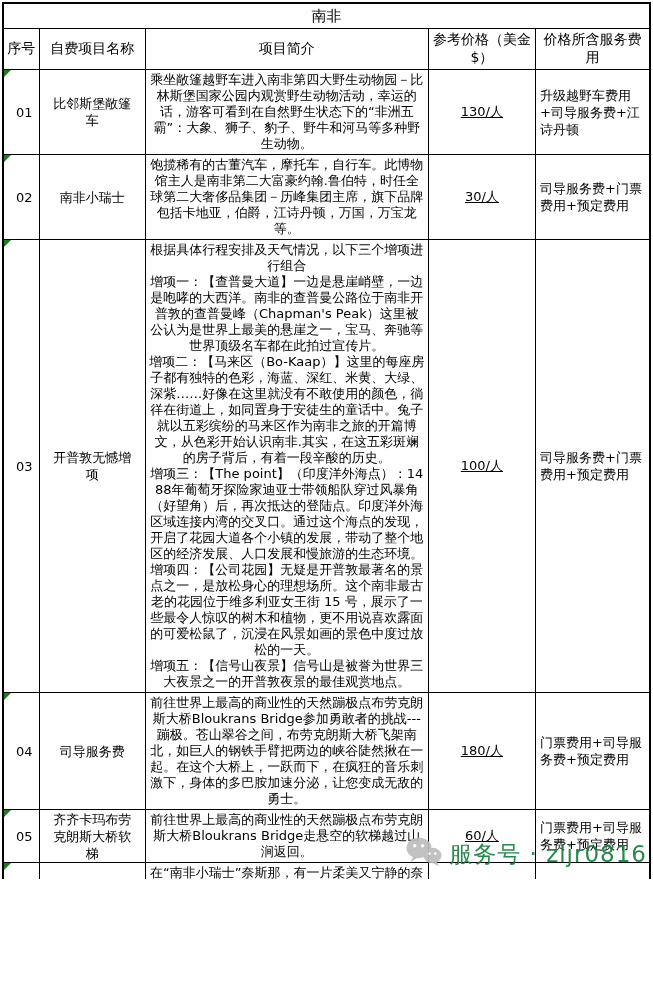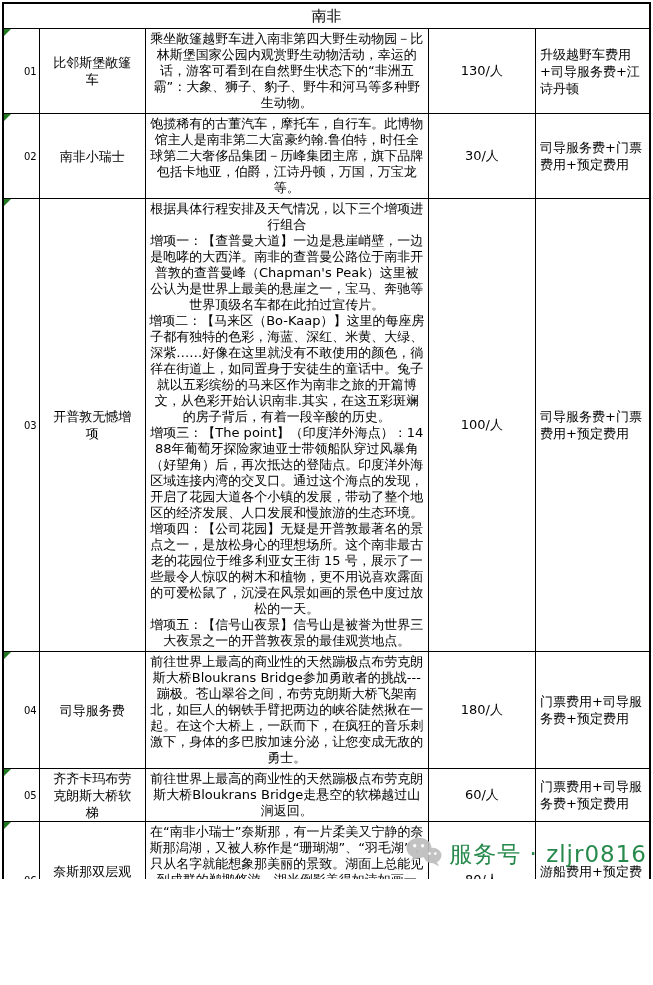--- a/index.html
+++ b/index.html
@@ -2,24 +2,24 @@
 <html><head>
 <meta charset="utf-8">
 <style>
   html,body{margin:0;padding:0;background:#ffffff;}
   body{font-family:"DejaVu Sans","Liberation Sans",sans-serif;color:#000;}
   .sheet{position:relative;width:653px;height:879px;background:#fff;overflow:hidden;}
   table.grid{border-collapse:collapse;table-layout:fixed;width:649px;margin:2px 0 0 2px;border:2px solid #000;}
   table.grid td,table.grid th{border:1px solid #000;font-weight:normal;overflow:hidden;}
   .t-title{ text-align:center;font-size:15px;font-weight:bold;height:22px;padding:1px 2px;}
   th.colhead{font-size:14px;text-align:center;height:26px;padding:2px 2px;}
-  td.c-no{position:relative;text-align:center;vertical-align:middle;font-size:10px;padding:0 20px;}
+  td.c-no{position:relative;text-align:center;vertical-align:middle;font-size:13px;padding:0 12px;}
   td.c-name{text-align:center;vertical-align:middle;font-size:13px;padding:0 10px;line-height:17px;}
   td.c-desc{text-align:center;vertical-align:middle;font-size:13px;line-height:16px;padding:2px 3px;white-space:pre-wrap;word-break:break-all;}
-  td.c-price{text-align:center;vertical-align:middle;font-size:13px;padding:0 2px;}
+  td.c-price{text-align:center;vertical-align:middle;font-size:13px;padding:0 2px;text-decoration:underline;}
   td.c-fees{text-align:left;vertical-align:middle;font-size:13px;line-height:17px;padding:0 4px;word-break:break-all;}
   .tri{position:absolute;top:0;left:0;width:0;height:0;border-top:7px solid #217a21;border-right:7px solid transparent;}
   .watermark{position:absolute;right:6px;bottom:8px;display:flex;align-items:center;gap:7px;color:#15803d;opacity:.92;pointer-events:none;}
   .wm-text{font-size:23px;letter-spacing:1px;white-space:nowrap;}
   .wm-icon svg .bub{fill:#bdbdbd;}
   .wm-icon svg .eye{fill:#ffffff;}
 </style>
 </head>
 <body>
 
@@ -28,20 +28,27 @@
     <colgroup>
       <col style="width:36px">
         <col style="width:106px">
         <col style="width:282px">
         <col style="width:107px">
         <col style="width:114px">
     </colgroup>
     <thead>
       <tr>
         <td class="t-title" colspan="5">南非</td>
+      </tr>
+      <tr>
+        <th class="colhead">序号</th>
+        <th class="colhead">自费项目名称</th>
+        <th class="colhead">项目简介</th>
+        <th class="colhead">参考价格（美金$）</th>
+        <th class="colhead">价格所含服务费用</th>
       </tr>
     </thead>
     <tbody>
         <tr>
           <td class="c-no"><span class="tri"></span>01</td>
           <td class="c-name">比邻斯堡敞篷车</td>
           <td class="c-desc">乘坐敞篷越野车进入南非第四大野生动物园－比林斯堡国家公园内观赏野生动物活动，幸运的话，游客可看到在自然野生状态下的“非洲五霸”：大象、狮子、豹子、野牛和河马等多种野生动物。</td>
           <td class="c-price">130/人</td>
           <td class="c-fees">升级越野车费用+司导服务费+江诗丹顿</td>
         </tr>

